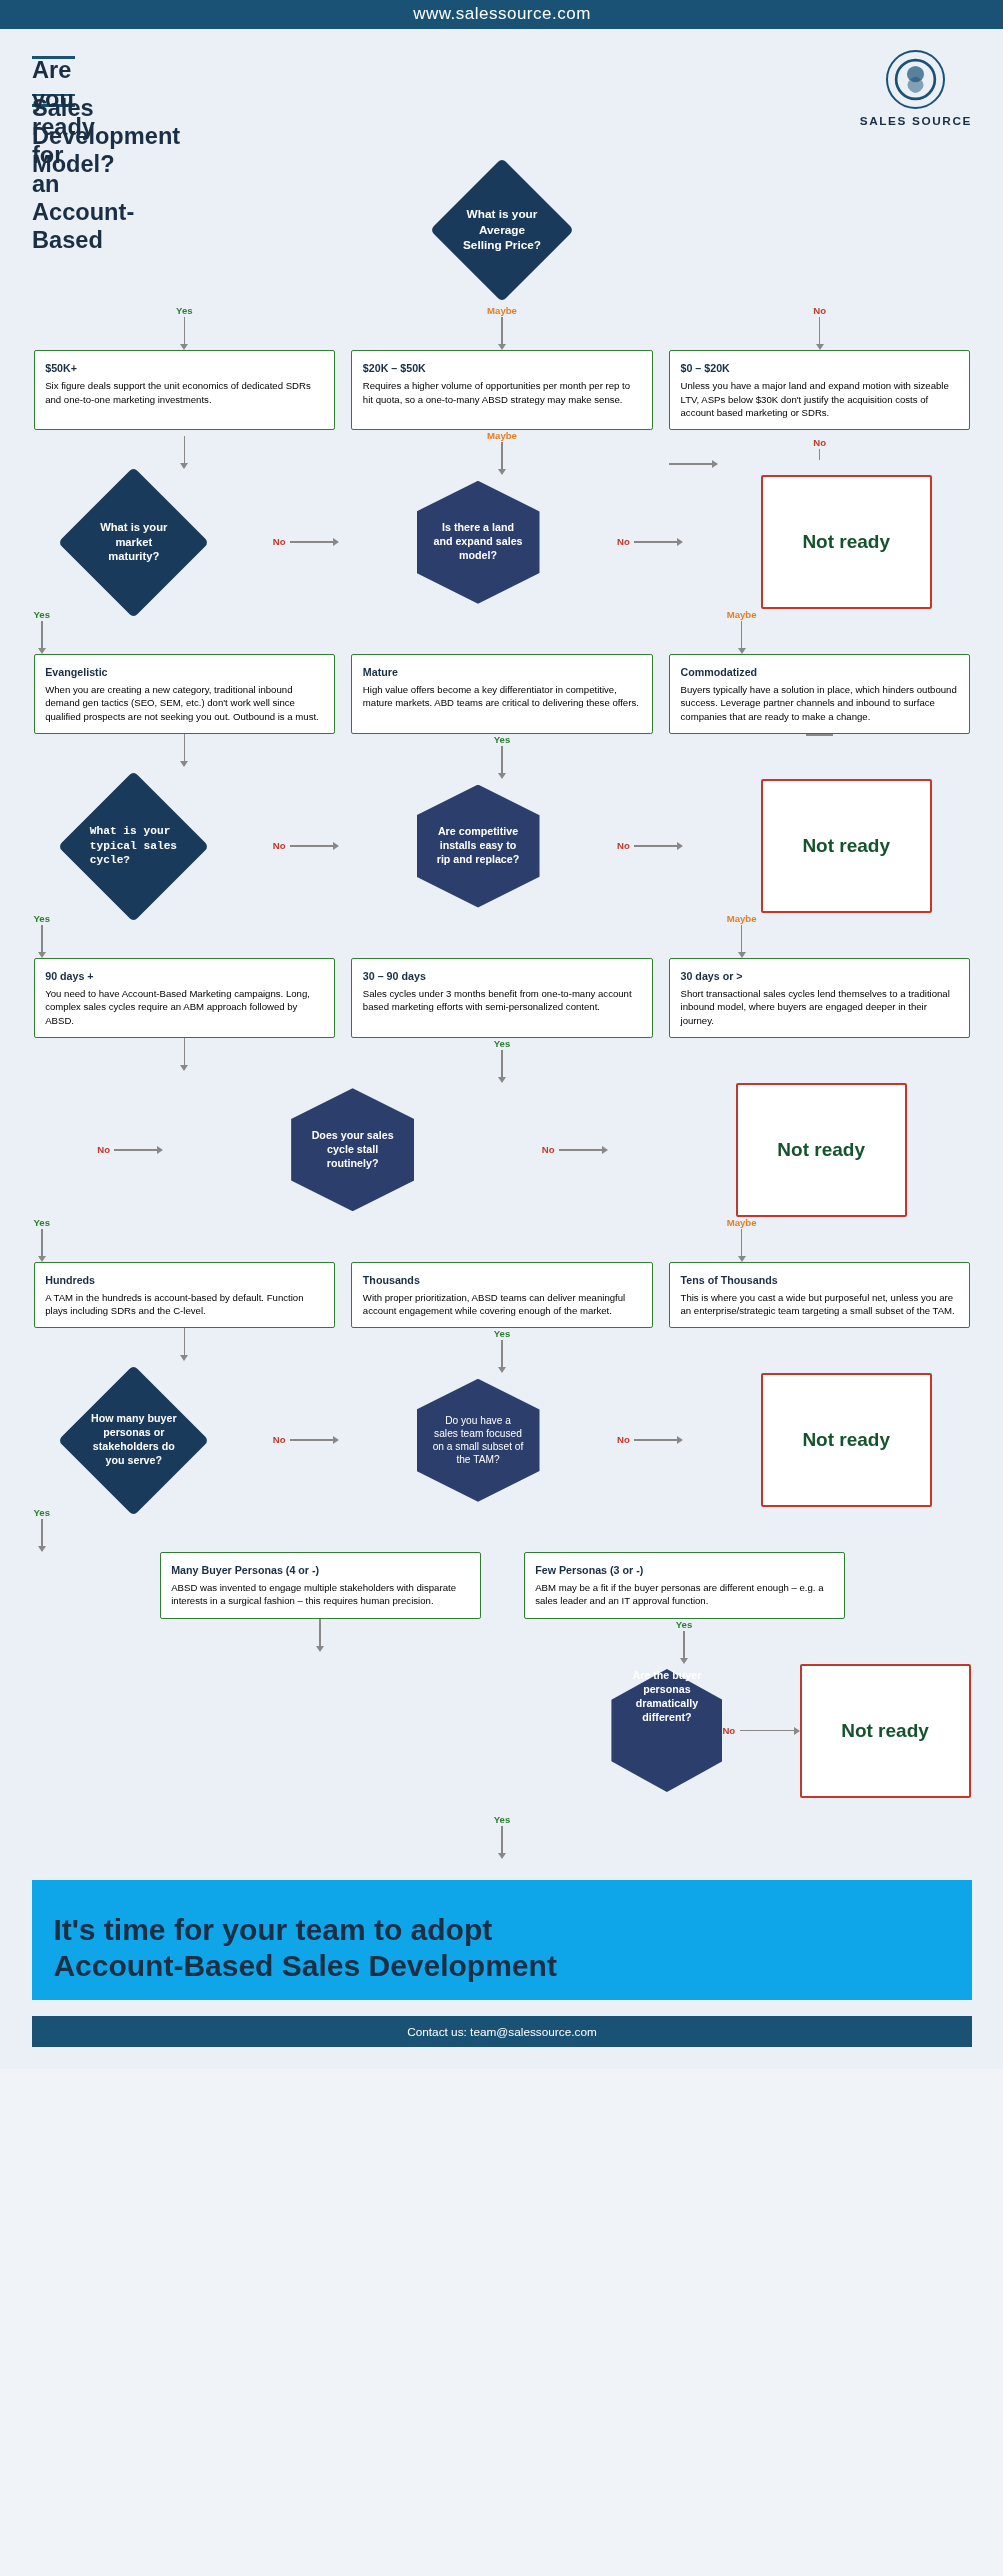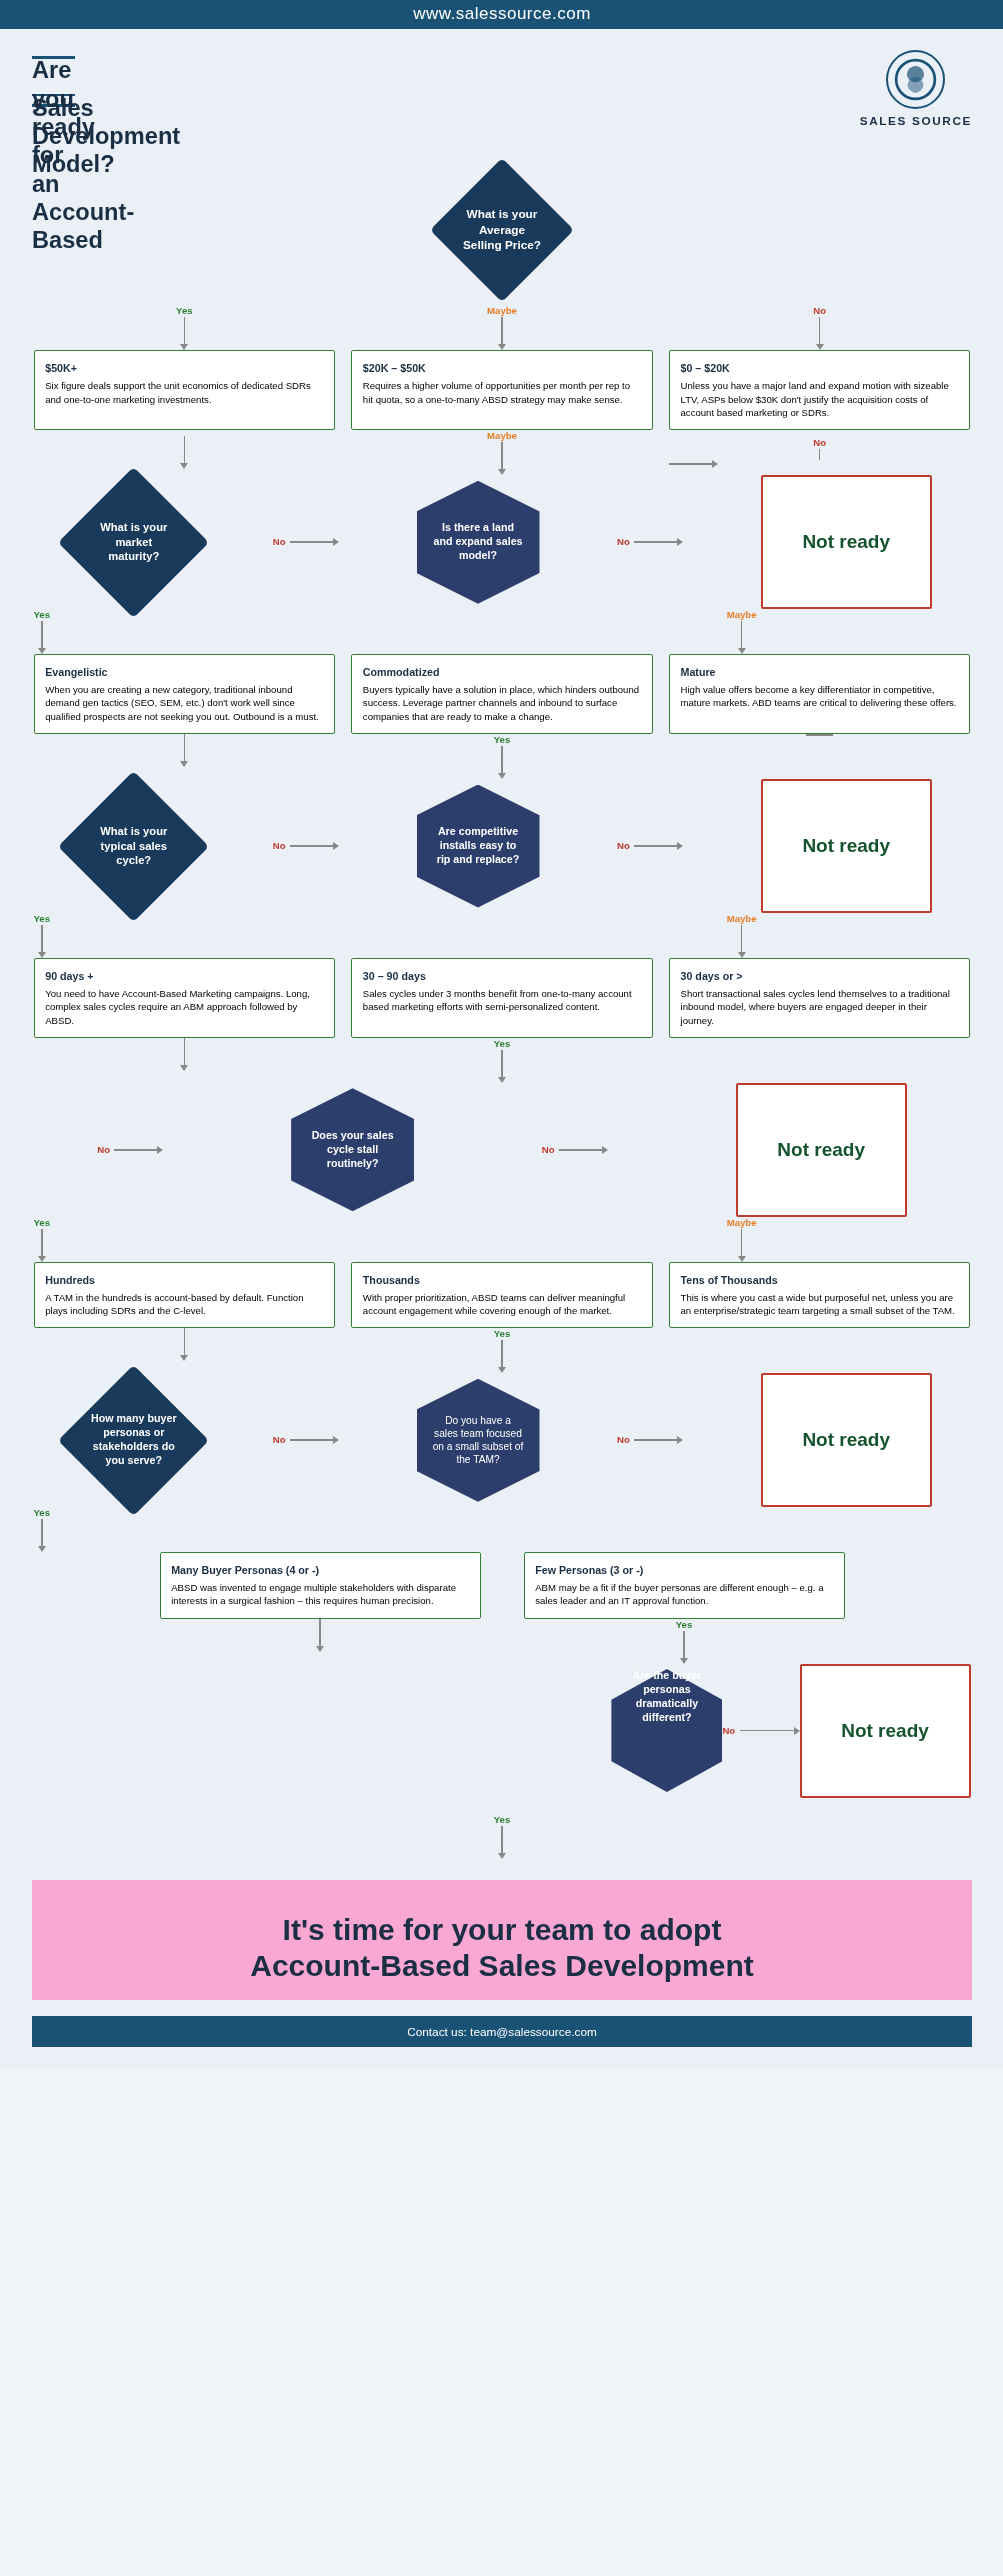--- a/index.html
+++ b/index.html
@@ -129,22 +129,22 @@
 
     .not-ready-text {
       font-size: 19px;
       font-weight: 900;
       color: #14532d;
       text-align: center;
     }
 
     
     .bottom-cta {
-      background: #f9a8d4;
-      text-align: center;
+      background: #0ea5e9;
+      text-align: left;
       padding: 32px 21.4px 16px;
       margin-top: 21.4px;
     }
 
     .cta-title {
       font-size: 30px;
       font-weight: 900;
       color: #1a2e44;
       line-height: 1.2;
     }
@@ -379,26 +379,26 @@
       </div>
       <div style="width:214px;"></div>
     </div>
 
     <div class="three-col">
       <div class="box box-green">
         <div class="box-title">Evangelistic</div>
         <div>When you are creating a new category, traditional inbound demand gen tactics (SEO, SEM, etc.) don't work well since qualified prospects are not seeking you out. Outbound is a must.</div>
       </div>
       <div class="box box-green">
+        <div class="box-title">Mature</div>
+        <div>High value offers become a key differentiator in competitive, mature markets. ABD teams are critical to delivering these offers.</div>
+      </div>
+      <div class="box box-green">
         <div class="box-title">Commodatized</div>
         <div>Buyers typically have a solution in place, which hinders outbound success. Leverage partner channels and inbound to surface companies that are ready to make a change.</div>
-      </div>
-      <div class="box box-green">
-        <div class="box-title">Mature</div>
-        <div>High value offers become a key differentiator in competitive, mature markets. ABD teams are critical to delivering these offers.</div>
       </div>
     </div>
 
     <div class="top-connector-row" style="margin:0 auto;">
       <div class="conn">
         <div class="vert-conn" style="height:27px;"></div>
         <div class="tri-down"></div>
       </div>
       <div class="conn">
         <div class="conn-label yes-color">Yes</div>
@@ -409,21 +409,21 @@
         <div style="display:flex;align-items:center;">
           <div class="horiz-conn" style="width:27px;"></div>
 
         </div>
       </div>
     </div>
 
     <div style="display:flex;align-items:center;justify-content:space-around;width:937px;margin:0 auto;">
       <div style="position:relative;width:123px;height:123px;display:flex;align-items:center;justify-content:center;">
         <div style="position:absolute;width:107px;height:107px;background:#1a3a5c;border-radius:5.4px;transform:rotate(45deg);"></div>
-        <div style="position:relative;z-index:10;color:white;font-size:11.2px;font-weight:700;text-align:center;width:88px;line-height:1.3;">What is your typical sales cycle?</div>
+        <div style="position:relative;z-index:10;color:white;font-size:11.2px;font-weight:700;text-align:left;width:88px;line-height:1.3;font-family:Liberation Mono, monospace;">What is your typical sales cycle?</div>
       </div>
 
       <div style="display:flex;align-items:center;">
         <div class="conn-label no-color" style="margin-right:4.3px;">No</div>
         <div class="horiz-conn" style="width:43px;"></div>
         <div class="tri-right"></div>
       </div>
 
       <div style="position:relative;width:123px;height:123px;display:flex;align-items:center;justify-content:center;">
         <div class="hex" style="width:123px;height:123px;"></div>

